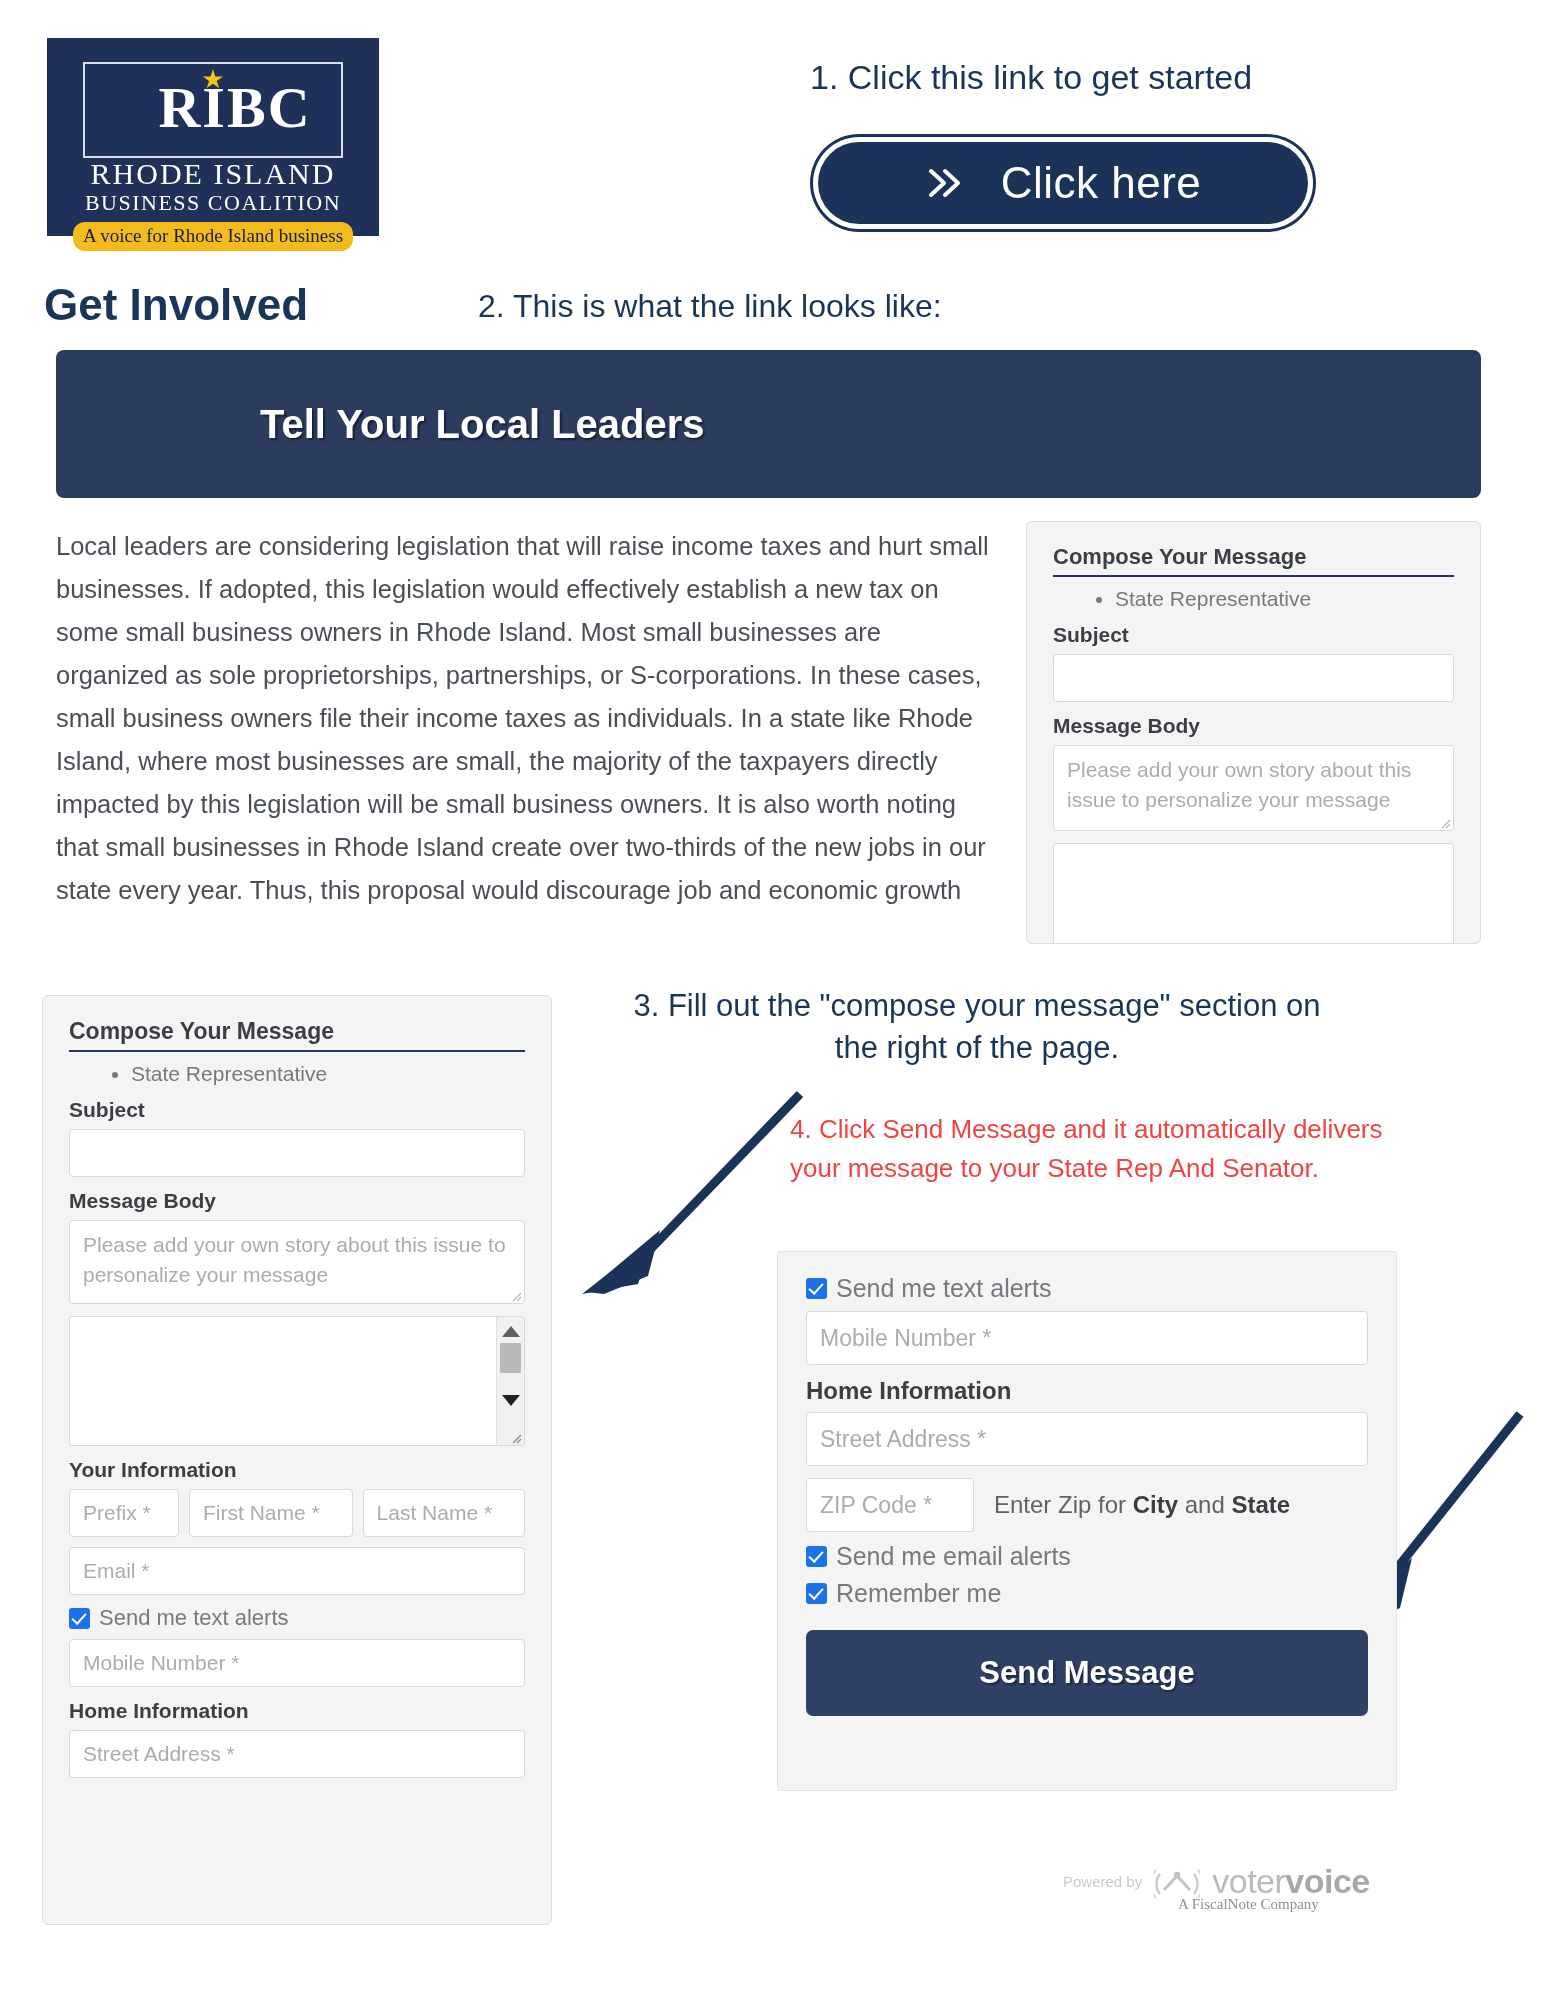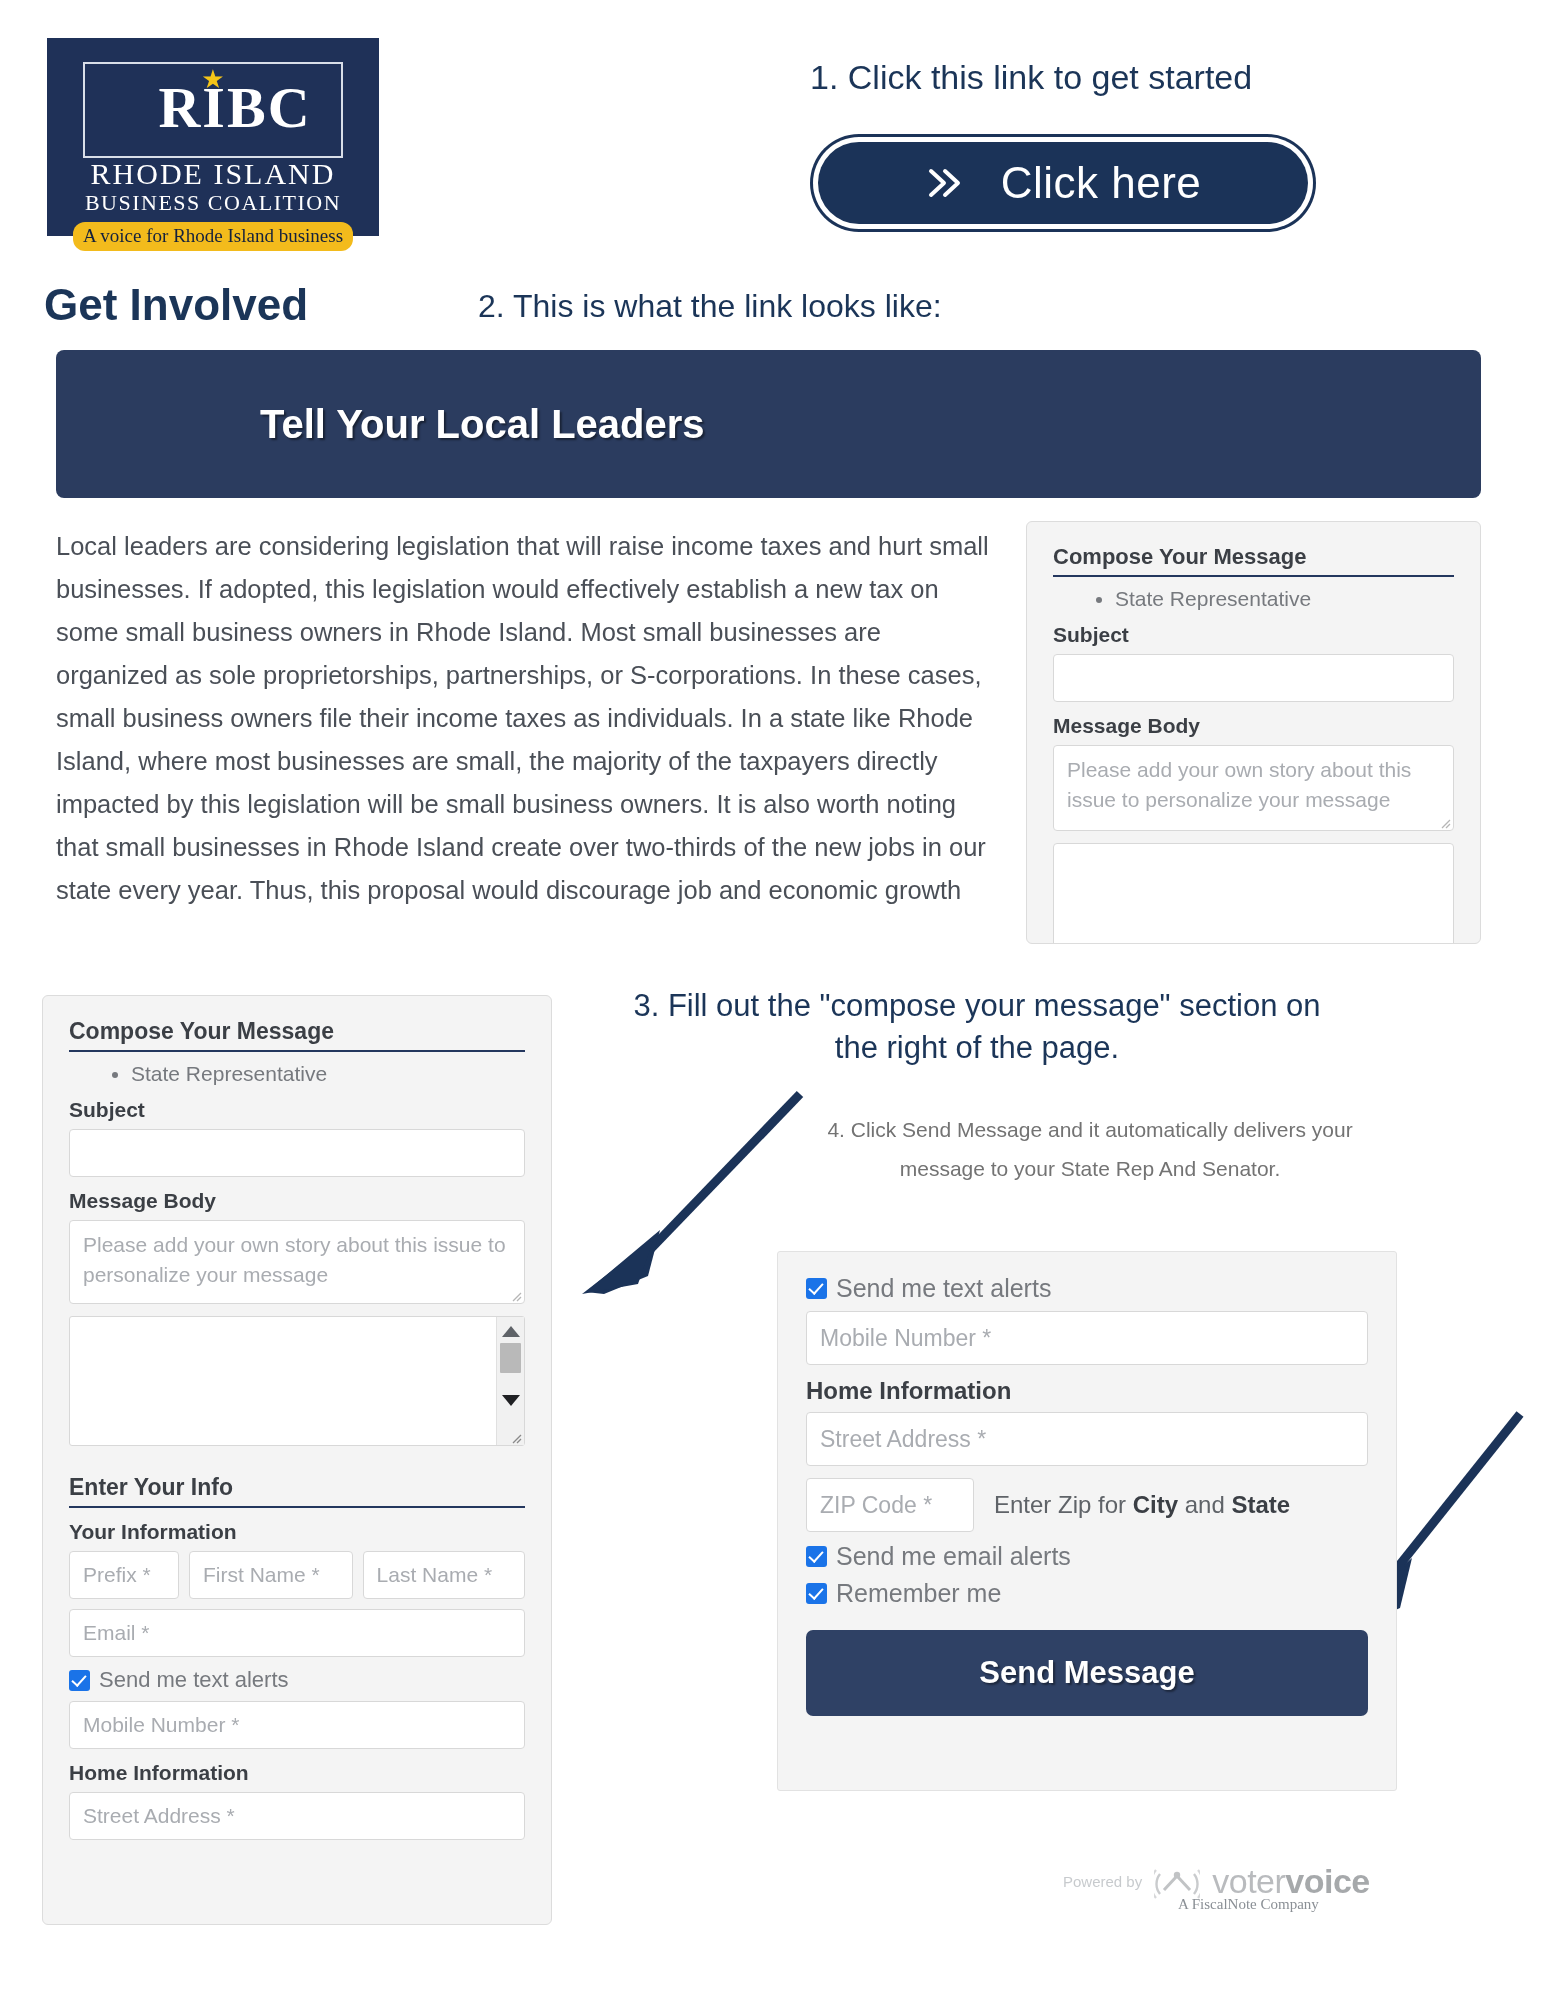--- a/index.html
+++ b/index.html
@@ -348,24 +348,24 @@
     text-align: center;
     font-size: 31px;
     line-height: 42px;
     color: #1b3558;
   }
   .step4-text {
     position: absolute;
     left: 790px;
     top: 1110px;
     width: 600px;
-    text-align: center;
-    font-size: 21px;
+    text-align: left;
+    font-size: 26px;
     line-height: 39px;
-    color: #737373;
+    color: #ef4444;
   }
 
   .arrow-svg { position: absolute; pointer-events: none; }
 
   
   .form-right {
     position: absolute;
     left: 777px;
     top: 1251px;
     width: 620px;
@@ -503,21 +503,20 @@
       <div class="scroll-track">
         <div class="sb-arrow sb-up"></div>
         <div class="sb-thumb"></div>
         <div class="sb-arrow sb-down"></div>
       </div>
       <svg class="resize-grip" viewBox="0 0 14 14">
         <path d="M13 5 L5 13 M13 9 L9 13" stroke="#8a8a8a" stroke-width="1.3" fill="none"></path>
       </svg>
     </div>
 
-    <div class="vv-h" style="margin-top:28px">Enter Your Info</div>
     <div class="vv-sub">Your Information</div>
     <div class="name-row">
       <div class="vv-input n-prefix">Prefix *</div>
       <div class="vv-input n-first">First Name *</div>
       <div class="vv-input n-last">Last Name *</div>
     </div>
     <div class="vv-input" style="margin-top:10px">Email *</div>
     <div class="cb-row">
       <span class="cb"></span>
       <span class="cb-label">Send me text alerts</span>

